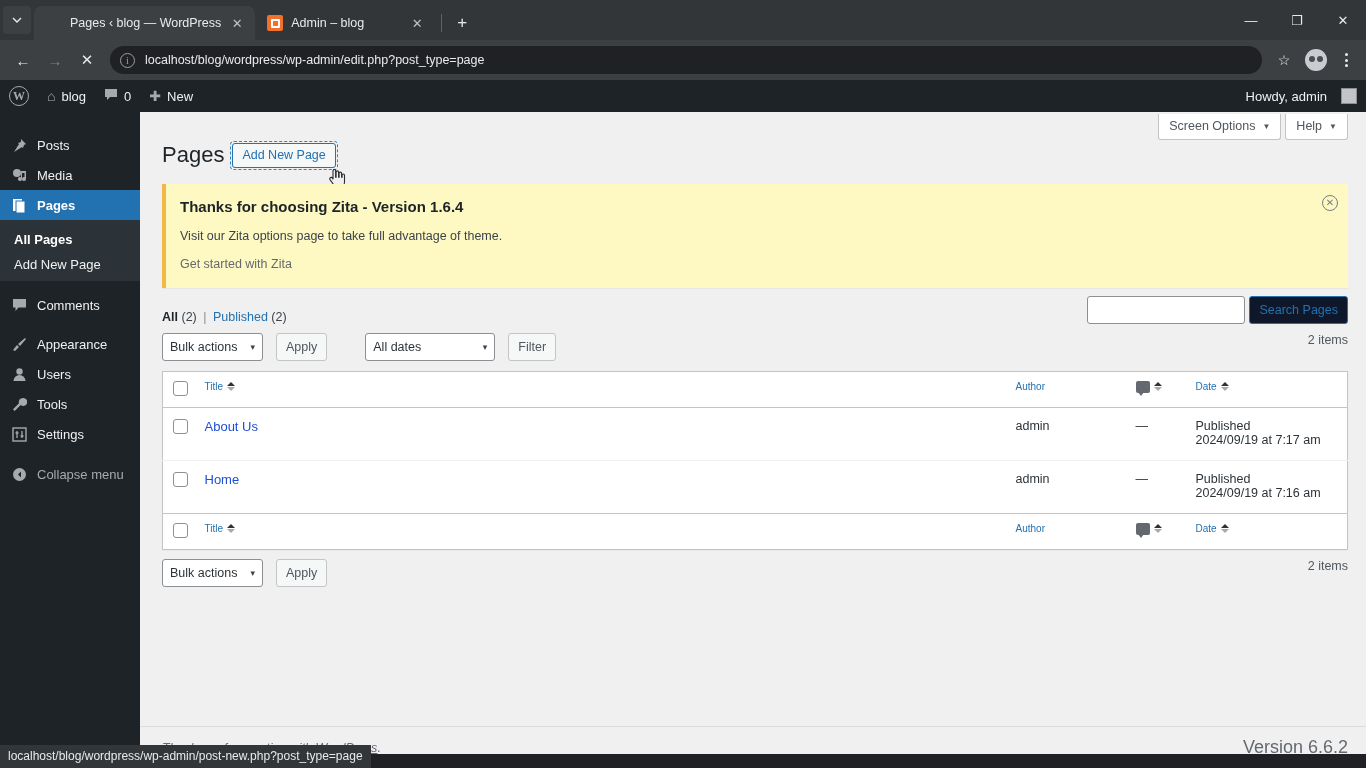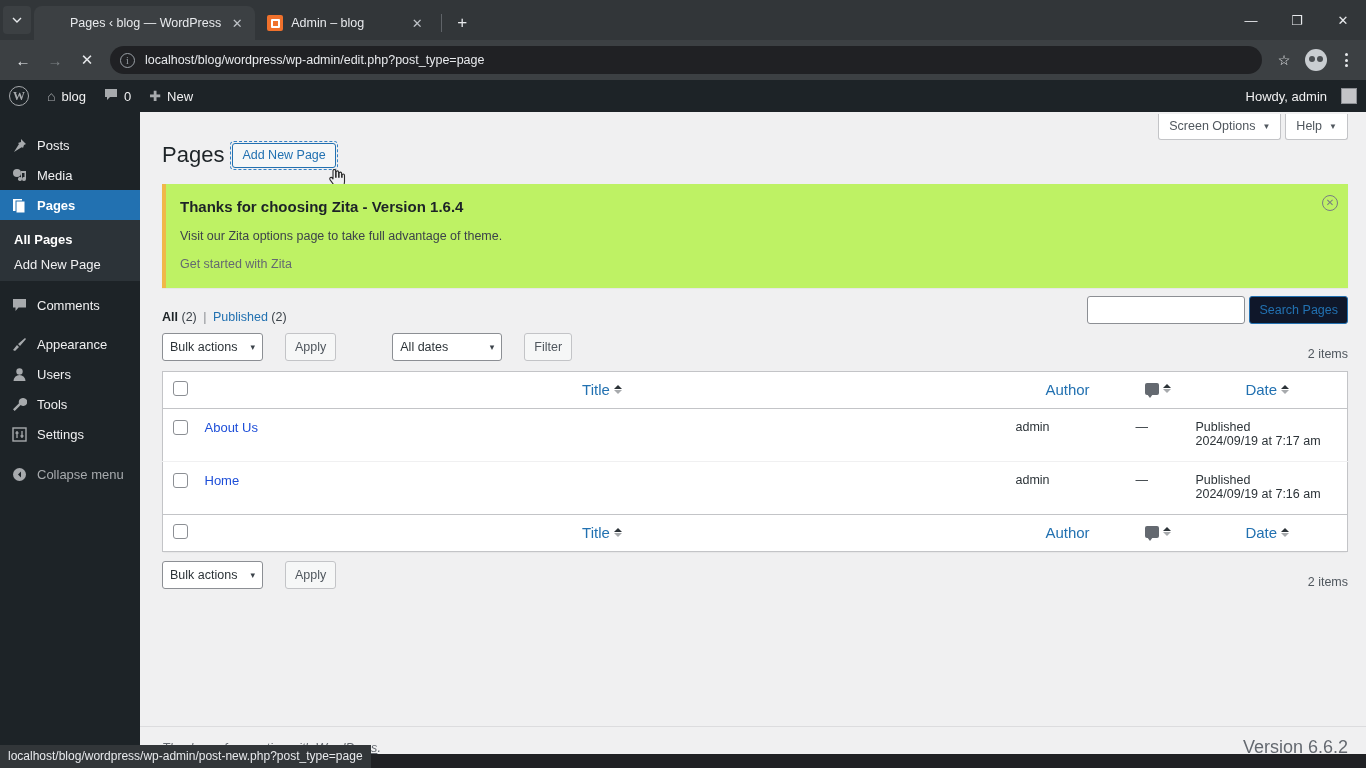--- a/index.html
+++ b/index.html
@@ -211,21 +211,21 @@
     right:-3px; bottom:-3px; border: 1.5px dashed #3582c4;
     border-radius: 4px;
   }
   .cursor-hand {
     position:absolute; left: 97px; top: 26px; font-size: 17px;
     color:#2b2b2b; pointer-events:none;
   }
 
   
   .notice {
-    margin: 14px 18px 0 22px; background: #bef264;
+    margin: 14px 18px 0 22px; background: #fef9c3;
     border-left: 4px solid #f0b849;
     padding: 14px 14px 16px 14px; position: relative;
     box-shadow: 0 1px 1px rgba(0,0,0,.04);
   }
   .notice h3 { font-size: 15px; font-weight: 600; color:#1d2327; margin-bottom: 14px;}
   .notice p { font-size: 12.5px; color:#3c434a; margin-bottom: 11px;}
   .notice a { font-size: 12.5px; color:#646970; text-decoration: none;}
   .notice-dismiss {
     position:absolute; right: 10px; top: 11px;
     width: 16px; height: 16px; border-radius:50%;
@@ -249,22 +249,22 @@
     background:#fff;
   }
   .btn-secondary {
     height: 28px; font-size: 12.5px; color:#2271b1;
     background:#0f172a; border:1px solid #2271b1;
     border-radius:3px; padding: 0 9px;
   }
 
   
   .tablenav {
-    display:flex; align-items:flex-end;
-    padding: 9px 18px 10px 22px; gap: 22px;
+    display:flex; align-items:flex-start;
+    padding: 9px 18px 10px 22px; gap: 13px;
   }
   .select-wrap { position: relative; }
   select.wp-select {
     height: 28px; font-size: 12.5px; color:#2c3338;
     background:#fff; border:1px solid #8c8f94;
     border-radius:3px; padding: 0 24px 0 7px;
     appearance:none; -webkit-appearance:none;
     font-family: "Liberation Sans", sans-serif;
   }
   .select-wrap::after {
@@ -286,23 +286,22 @@
     border:1px solid #c3c4c7; border-radius: 3px;
     width: calc(100% - 40px);
     border-collapse: collapse;
     box-shadow: 0 1px 1px rgba(0,0,0,.04);
   }
   .wp-table th, .wp-table td {
     text-align:left; font-size:12.5px; font-weight:400;
     color:#2c3338; vertical-align: top;
   }
   .wp-table thead th, .wp-table tfoot th {
-    padding: 9px 8px; color:#2271b1; font-size:15px;
+    padding: 9px 8px; color:#2271b1; font-size:10px;
     border-bottom: 1px solid #c3c4c7;
-    text-align: center;
   }
   .wp-table tfoot th { border-bottom:none; border-top:1px solid #c3c4c7; }
   .wp-table td { padding: 11px 8px 13px 8px; border-top:1px solid #f0f0f1;}
   .wp-table tbody tr:first-child td { border-top:none; }
   .col-cb { width: 34px; padding-left: 10px !important; }
   .col-author { width: 120px; }
   .col-comments { width: 60px; }
   .col-date { width: 160px; }
   .cb {
     width: 15px; height: 15px; border:1px solid #8c8f94;
@@ -590,21 +589,21 @@
 
     <div class="tablenav">
       <span class="select-wrap">
         <select class="wp-select">
           <option>Bulk actions</option>
         </select>
       </span>
       <button class="btn-plain">Apply</button>
       <span style="width:12px"></span>
       <span class="select-wrap">
-        <select class="wp-select" style="width:110px">
+        <select class="wp-select" style="width:130px">
           <option>All dates</option>
         </select>
       </span>
       <button class="btn-plain">Filter</button>
       <span class="spacer"></span>
       <span class="items-count">2 items</span>
     </div>
 
     <table class="wp-table">
       <thead>

